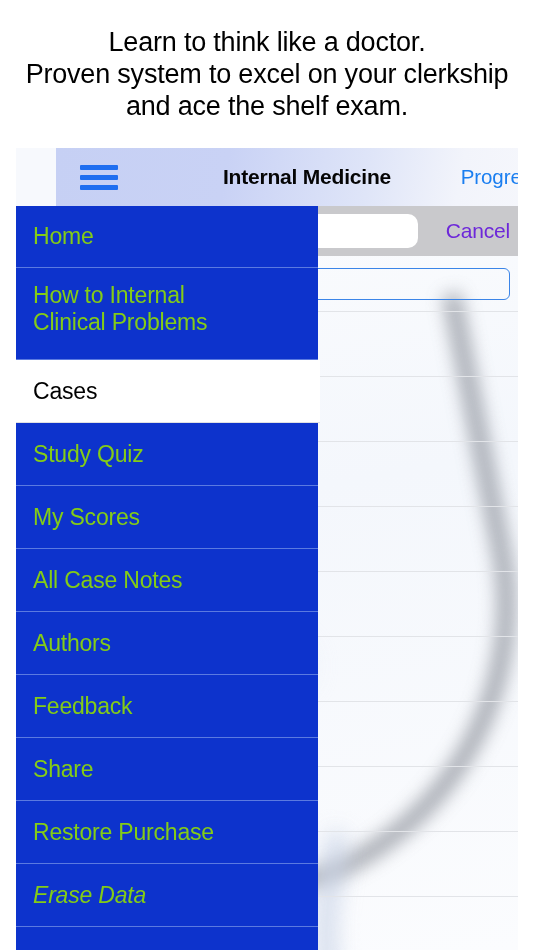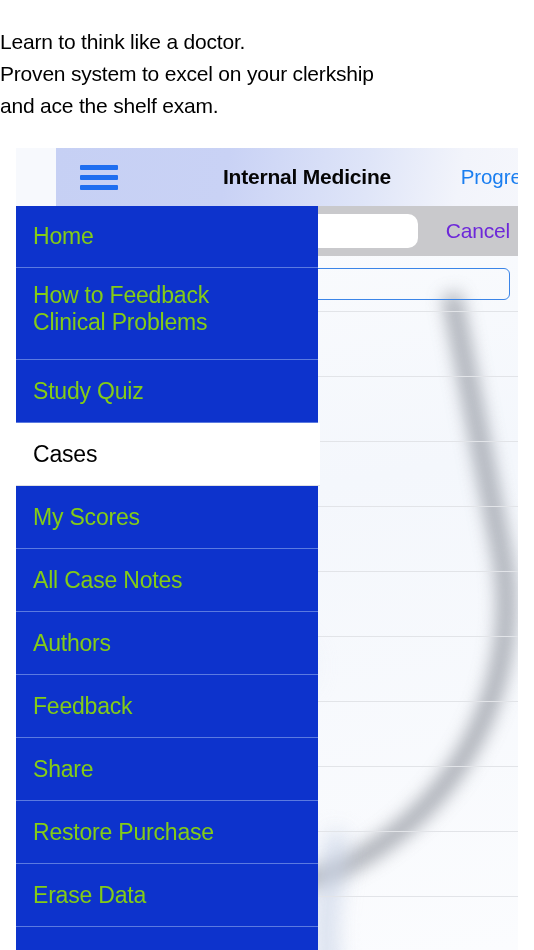--- a/index.html
+++ b/index.html
@@ -18,23 +18,23 @@
     height: 950px;
     background: #ffffff;
   }
 
   
   .headline {
     position: absolute;
     left: 0;
     top: 26px;
     width: 534px;
-    text-align: left;
+    text-align: center;
     color: #000000;
-    font-size: 21px;
+    font-size: 27px;
     line-height: 32px;
     letter-spacing: -0.2px;
   }
   .headline-line { display: block; white-space: nowrap; }
 
   
   #app {
     position: absolute;
     left: 16px;
     top: 148px;
@@ -326,50 +326,50 @@
 
     <div id="segmented">
       <div class="seg-item">by Disease</div>
     </div>
 
     <div id="menu">
         <div class="menu-item" style="height: 62px;">
           <div class="mi-label">Home</div>
         </div>
         <div class="menu-item" style="height: 92px; display: block; padding-top: 14px;">
-          <div class="mi-label">How to Feedback</div>
+          <div class="mi-label">How to Internal</div>
           <div class="mi-label">
             <div>Clinical Problems</div>
           </div>
         </div>
-        <div class="menu-item" style="height: 63px;">
-          <div class="mi-label">Study Quiz</div>
-        </div>
         <div class="menu-item selected" style="height: 63px;">
           <div class="mi-label">Cases</div>
         </div>
+        <div class="menu-item" style="height: 63px;">
+          <div class="mi-label">Study Quiz</div>
+        </div>
         <div class="menu-item" style="height: 63px; text-align: center;">
           <div class="mi-label">My Scores</div>
         </div>
         <div class="menu-item" style="height: 63px;">
           <div class="mi-label">All Case Notes</div>
         </div>
         <div class="menu-item" style="height: 63px;">
           <div class="mi-label">Authors</div>
         </div>
         <div class="menu-item" style="height: 63px;">
           <div class="mi-label">Feedback</div>
         </div>
         <div class="menu-item" style="height: 63px;">
           <div class="mi-label">Share</div>
         </div>
         <div class="menu-item" style="height: 63px;">
           <div class="mi-label">Restore Purchase</div>
         </div>
-        <div class="menu-item" style="height: 63px;">
+        <div class="menu-item" style="height: 63px; font-style: italic;">
           <div class="mi-label">Erase Data</div>
         </div>
         <div class="menu-item" style="height: 30px;">
           <div class="mi-label"></div>
         </div>
       </div>
 
   </div>
 </div>
 

